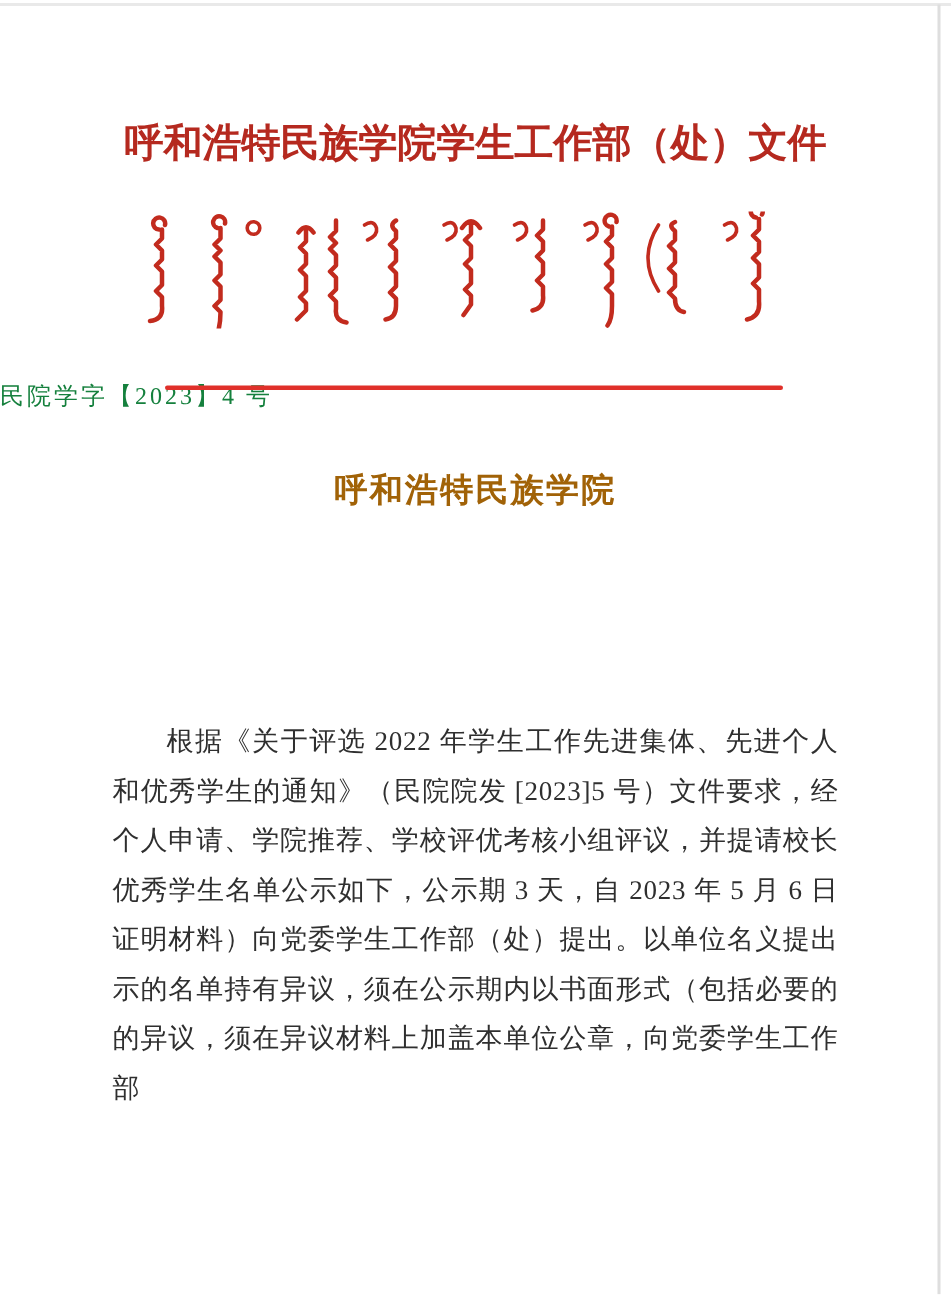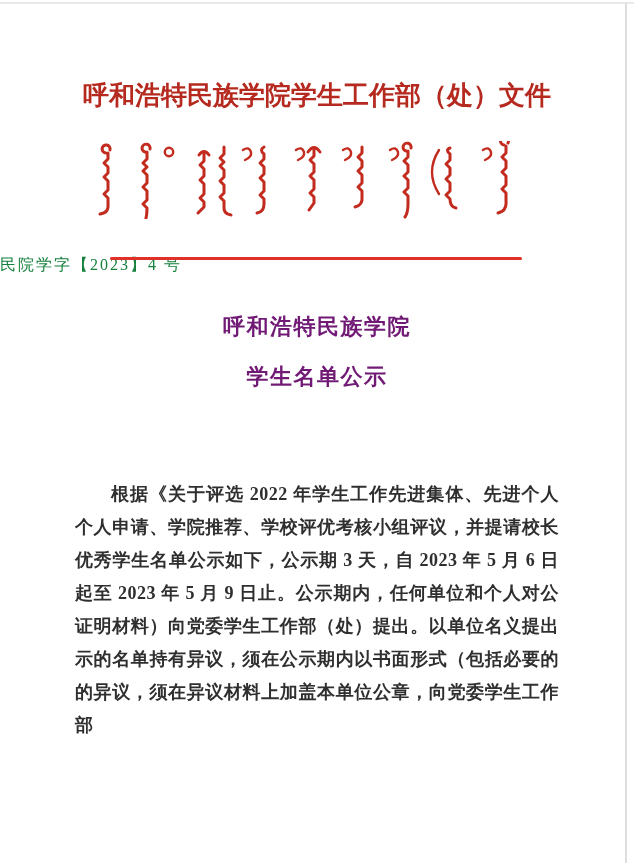--- a/index.html
+++ b/index.html
@@ -62,36 +62,35 @@
     width: 412px;
     height: 3px;
     border-radius: 2px;
   }
   .title-block {
     position: absolute;
     top: 302px;
     left: 40px;
     right: 40px;
     text-align: center;
-    color: #701a75;
+    color: #a16207;
     font-weight: 700;
   }
   .title-line {
     font-size: 22px;
     line-height: 50px;
     letter-spacing: 1.5px;
     white-space: nowrap;
   }
   .body-block {
     position: absolute;
     top: 478px;
     left: 75px;
     width: 484px;
     color: #2f2f2f;
-    font-weight: bold;
   }
   .body-line {
     font-size: 18px;
     line-height: 33px;
     white-space: nowrap;
     text-align: justify;
     text-align-last: justify;
     white-space: normal;
     letter-spacing: 0.5px;
   }
@@ -162,26 +161,25 @@
       </g>
     </g>
   </svg>
 
   <div class="document-number">民院学字【2023】4 号</div>
 
   <div class="red-separator-line" style="background-color: rgb(224, 48, 42);"></div>
 
   <div class="title-block">
     <div class="title-line">呼和浩特民族学院</div>
-    <div class="title-line">学生名单公示</div>
   </div>
 
   <div class="body-block">
     <div class="body-line indent">根据《关于评选 2022 年学生工作先进集体、先进个人</div>
+    <div class="body-line">和优秀学生的通知》（民院院发 [2023]5 号）文件要求，经</div>
     <div class="body-line">个人申请、学院推荐、学校评优考核小组评议，并提请校长</div>
     <div class="body-line">优秀学生名单公示如下，公示期 3 天，自 2023 年 5 月 6 日</div>
-    <div class="body-line">起至 2023 年 5 月 9 日止。公示期内，任何单位和个人对公</div>
     <div class="body-line">证明材料）向党委学生工作部（处）提出。以单位名义提出</div>
     <div class="body-line">示的名单持有异议，须在公示期内以书面形式（包括必要的</div>
     <div class="body-line">的异议，须在异议材料上加盖本单位公章，向党委学生工作部</div>
   </div>
 
 </div>
 
 </body></html>

